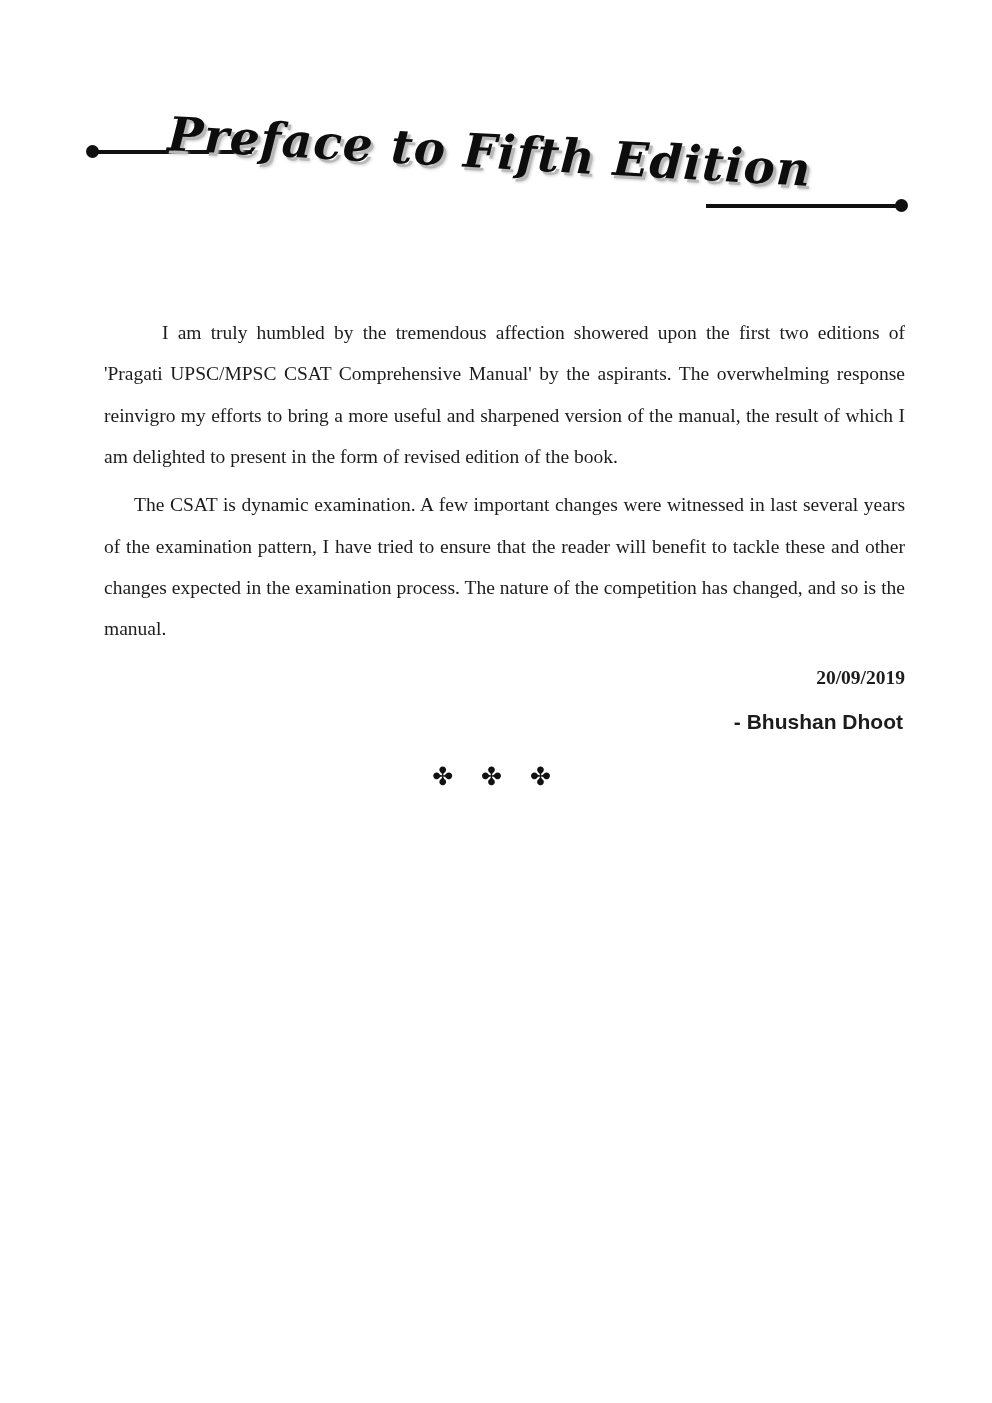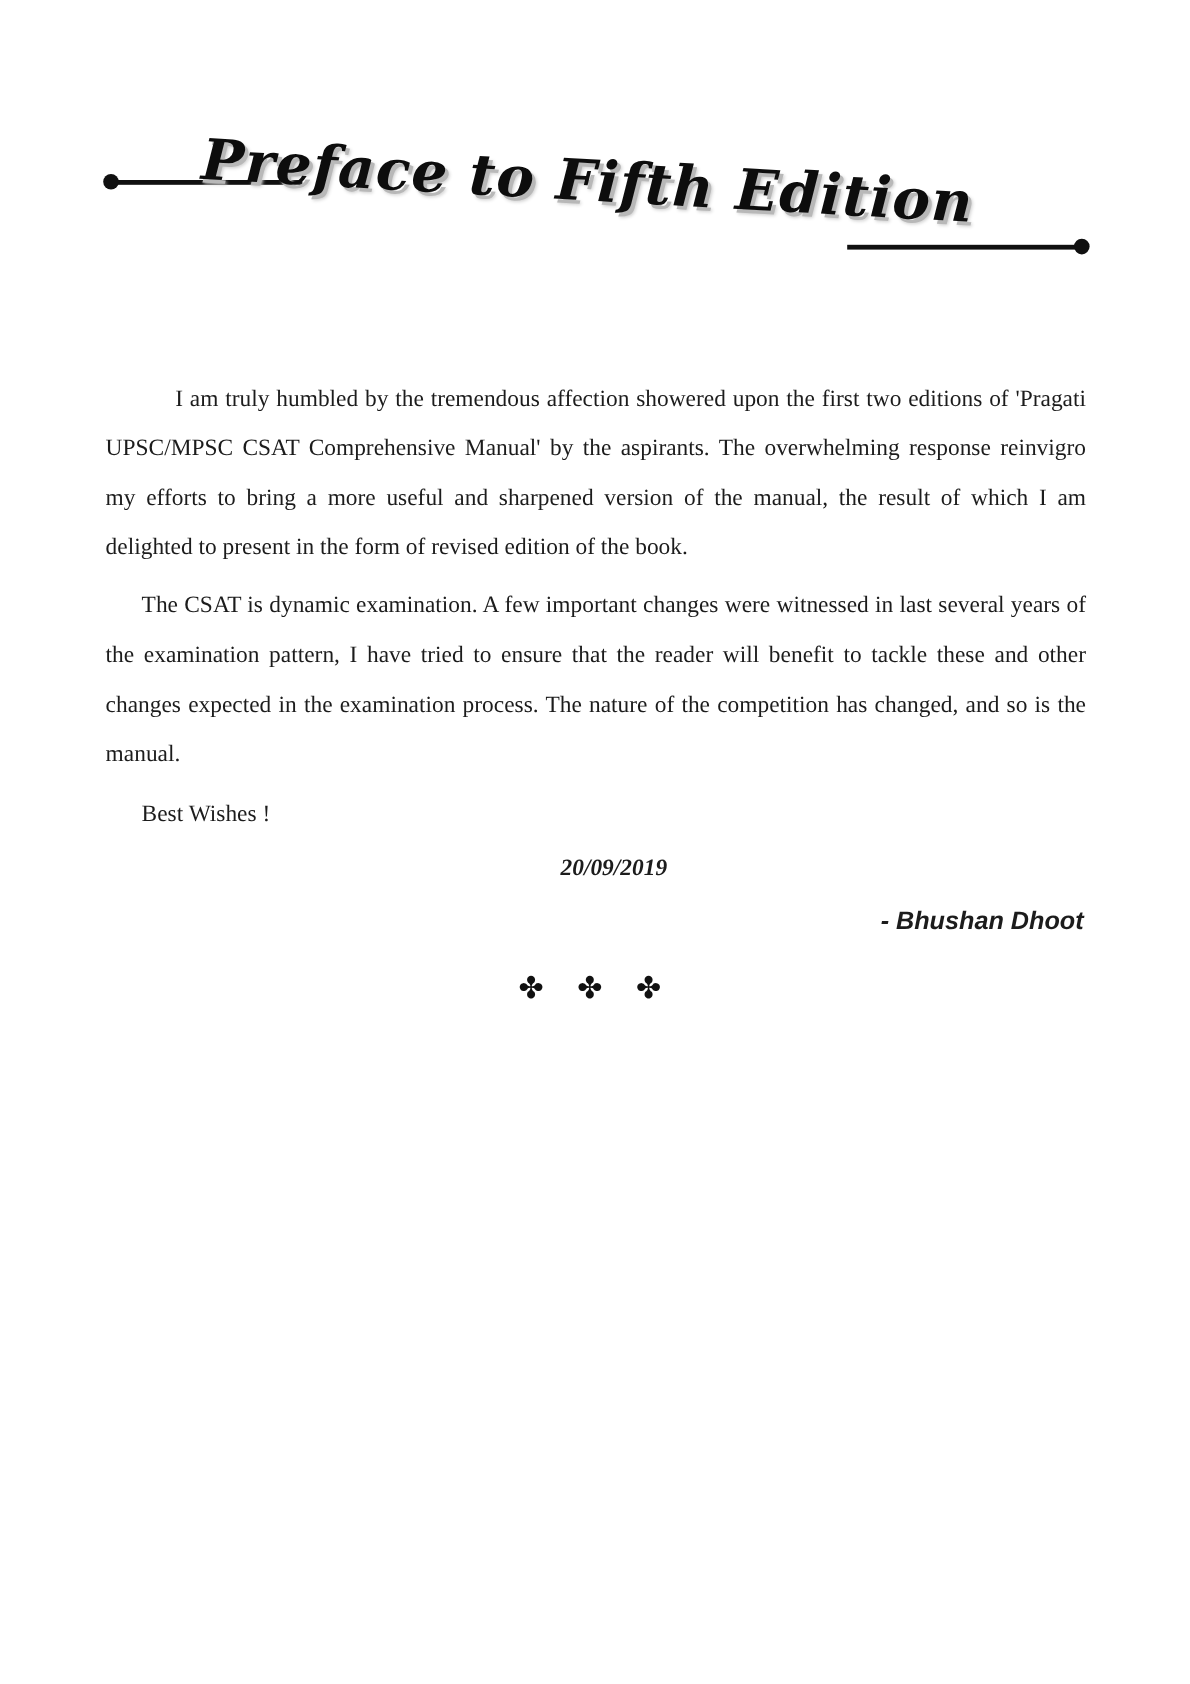--- a/index.html
+++ b/index.html
@@ -60,44 +60,42 @@
   }
 
   
   .body-text {
     padding: 0 87px 0 88px;
     margin-top: 44px;
     font-size: 19.5px;
     line-height: 2.12;
     text-align: justify;
   }
-  .para { margin-bottom: 7px; }
+  .para { margin-bottom: 7px; margin-left: 16px; }
   .indent-lg { text-indent: 58px; }
   .indent    { text-indent: 30px; }
 
   .closing {
     margin-top: 8px;
     text-indent: 30px;
     text-align: left;
   }
   .date-line {
     margin-top: 4px;
     text-indent: 30px;
     font-weight: bold;
-    font-style: italic;
-    text-align: center;
+    text-align: right;
   }
   .signature-line {
     margin-top: 2px;
     text-align: right;
     font-family: "Liberation Sans", "DejaVu Sans", sans-serif;
     font-weight: bold;
     font-size: 21px;
     padding-right: 2px;
-    font-style: italic;
   }
   .ornament-line {
     margin-top: 6px;
     text-align: center;
     font-family: "DejaVu Sans", sans-serif;
     font-size: 25px;
     letter-spacing: 10px;
     color: #111;
   }
 </style>
@@ -111,17 +109,16 @@
   <h1 class="page-title">Preface to Fifth Edition</h1>
   <div class="rule rule-right">
     <span class="dot dot-right"></span>
   </div>
 </header>
 
 <main class="body-text">
   <p class="para indent-lg">I am truly humbled by the tremendous affection showered upon the first two editions of 'Pragati UPSC/MPSC CSAT Comprehensive Manual' by the aspirants. The overwhelming response reinvigro my efforts to bring a more useful and sharpened version of the manual, the result of which I am delighted to present in the form of revised edition of the book.</p>
   <p class="para indent">The CSAT is dynamic examination. A few important changes were witnessed in last several years of the examination pattern, I have tried to ensure that the reader will benefit to tackle these and other changes expected in the examination process. The nature of the competition has changed, and so is the manual.</p>
 
-  <p class="closing">Best Wishes !</p>
   <p class="date-line">20/09/2019</p>
   <p class="signature-line">- Bhushan Dhoot</p>
   <p class="ornament-line">✤ ✤ ✤</p>
 </main>
 
 </body></html>

